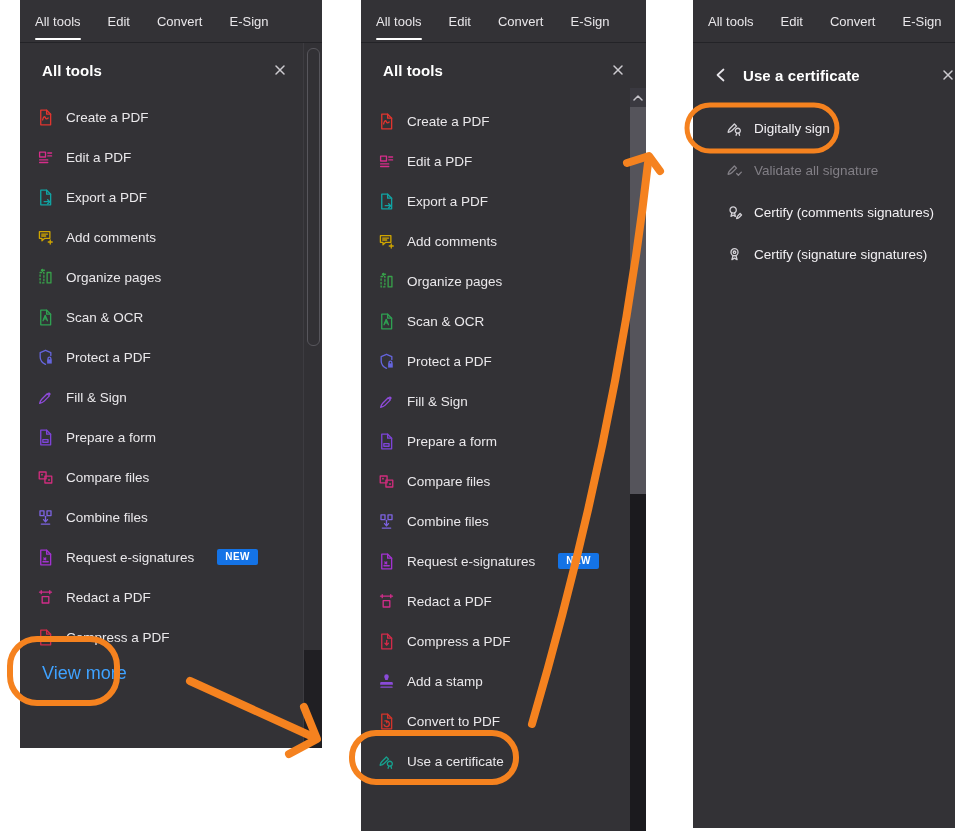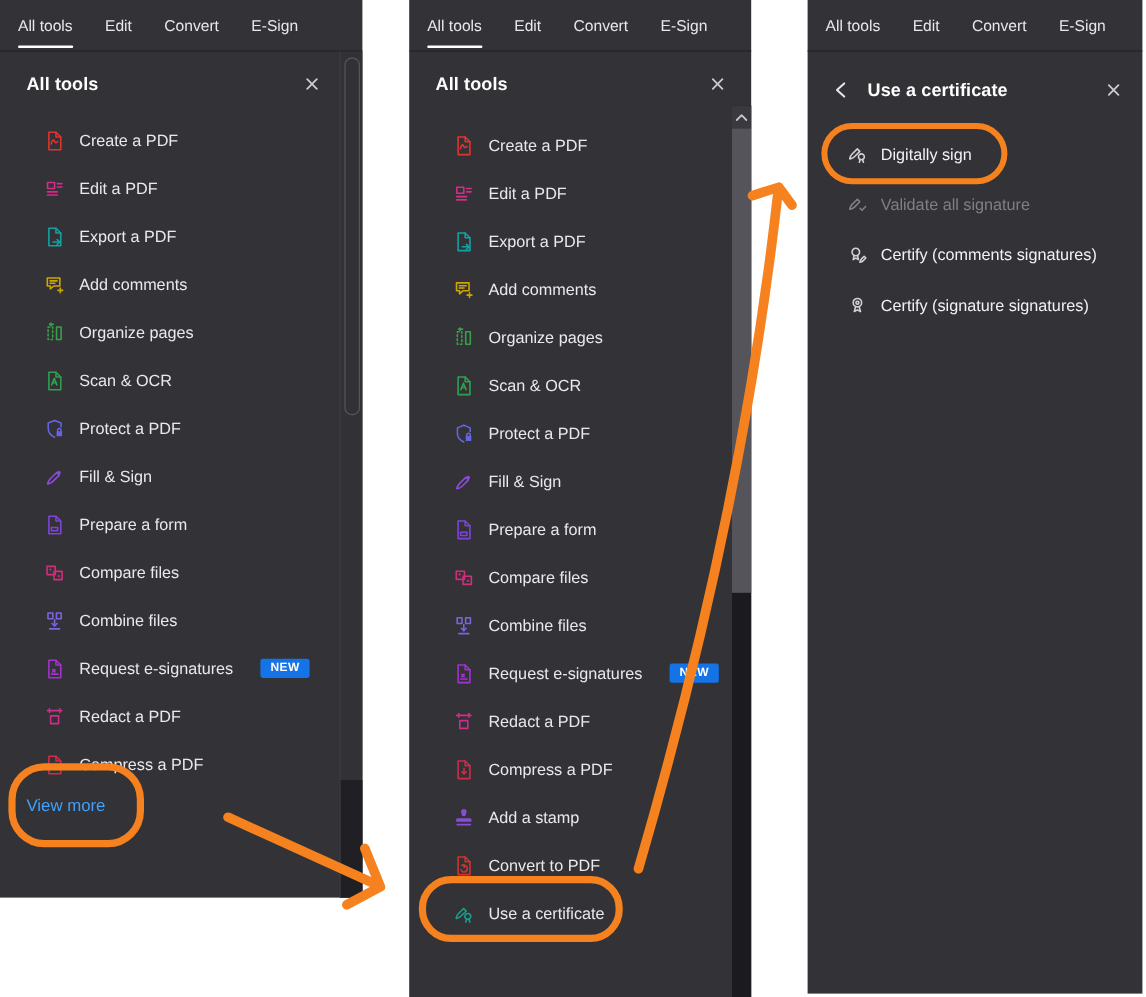--- a/index.html
+++ b/index.html
@@ -1,52 +1,52 @@
 <!DOCTYPE html>
 <html><head>
 <meta charset="utf-8">
 <style>
   html,body{margin:0;padding:0;background:#ffffff;}
   .canvas{position:relative;width:955px;height:831px;background:#ffffff;overflow:hidden;
           font-family:"Liberation Sans",sans-serif;-webkit-font-smoothing:antialiased;}
-  .panel{position:absolute;top:0;background:#333236;color:#EAE8EB;}
+  .panel{position:absolute;top:0;background:#333236;color:#EAE8EB;margin-left:20px;}
   .p1{left:0;width:302px;height:748px;}
   .p2{left:341px;width:285px;height:831px;}
   .p3{left:673px;width:279px;height:828px;}
 
   .tabbar{height:42px;display:flex;align-items:stretch;gap:27px;padding-left:15px;
           border-bottom:1px solid #232327;position:relative;}
   .tab{position:relative;display:flex;align-items:center;font-size:13px;color:#E9E7EA;cursor:pointer;white-space:nowrap;}
   .tab.active::after{content:"";position:absolute;left:0;right:0;bottom:2px;height:2.5px;background:#ffffff;border-radius:1px;}
 
   .phead{height:54px;display:flex;align-items:center;padding-left:22px;position:relative;}
   .p3 .phead{height:64px;padding-left:21px;}
   .ptitle{font-weight:bold;font-size:15px;color:#FFFFFF;letter-spacing:.1px;}
   .p3 .ptitle{margin-left:15px;}
   .closebtn{position:absolute;top:50%;transform:translateY(-50%);cursor:pointer;display:flex;}
   .p1 .closebtn{right:36px;} .p2 .closebtn{right:22px;} .p3 .closebtn{right:18px;}
   .backbtn{cursor:pointer;display:flex;align-items:center;}
 
   .list{}
   .p2 .list{margin-top:4px;}
-  .row{height:40px;display:flex;align-items:center;padding-left:36px;gap:11px;cursor:pointer;}
+  .row{height:40px;display:flex;align-items:center;padding-left:16px;gap:11px;cursor:pointer;}
   .p3 .row{height:42px;padding-left:32px;gap:10px;}
   .ic{width:19px;height:19px;flex:0 0 19px;display:flex;align-items:center;justify-content:center;}
   .ic svg{width:19px;height:19px;display:block;}
   .ic path{stroke:currentColor;fill:none;stroke-width:1.4;stroke-linecap:round;stroke-linejoin:round;}
   .ic path.f{fill:currentColor;stroke:none;}
   .ic path.d{stroke-dasharray:1.6 2.1;}
   .lb{font-size:13.5px;color:#EAE8EB;white-space:nowrap;}
   .p3 .lb{font-weight:normal;color:#F3F1F4;}
   .row.disabled{cursor:default;}
   .row.disabled .lb{color:#827F86;}
   .badge{margin-left:12px;background:#1473E6;color:#fff;font-size:10px;font-weight:bold;
          letter-spacing:.4px;padding:3px 8px;border-radius:2px;line-height:1;}
 
-  .viewmore{position:absolute;left:22px;top:663px;font-size:14px;color:#3FA2FF;cursor:pointer;}
+  .viewmore{position:absolute;left:22px;top:663px;font-size:18px;color:#3FA2FF;cursor:pointer;}
 
   
   .sb1{position:absolute;top:43px;bottom:0;right:0;width:18px;border-left:1px solid #3D3C41;background:#323135;}
   .sb1 .thumb{position:absolute;top:5px;right:2px;width:11px;height:296px;border:1px solid #57565C;border-radius:6px;}
   .sb1 .darktrack{position:absolute;left:0;right:0;bottom:0;height:98px;background:#201F23;}
 
   
   .sb2{position:absolute;top:88px;bottom:0;right:0;width:16px;background:#1B1A1E;}
   .sb2 .up{position:absolute;top:0;left:0;right:0;height:19px;background:#3A3940;display:flex;align-items:center;justify-content:center;cursor:pointer;}
   .sb2 .thumb2{position:absolute;top:19px;left:0;right:0;height:387px;background:#55545B;cursor:pointer;}

